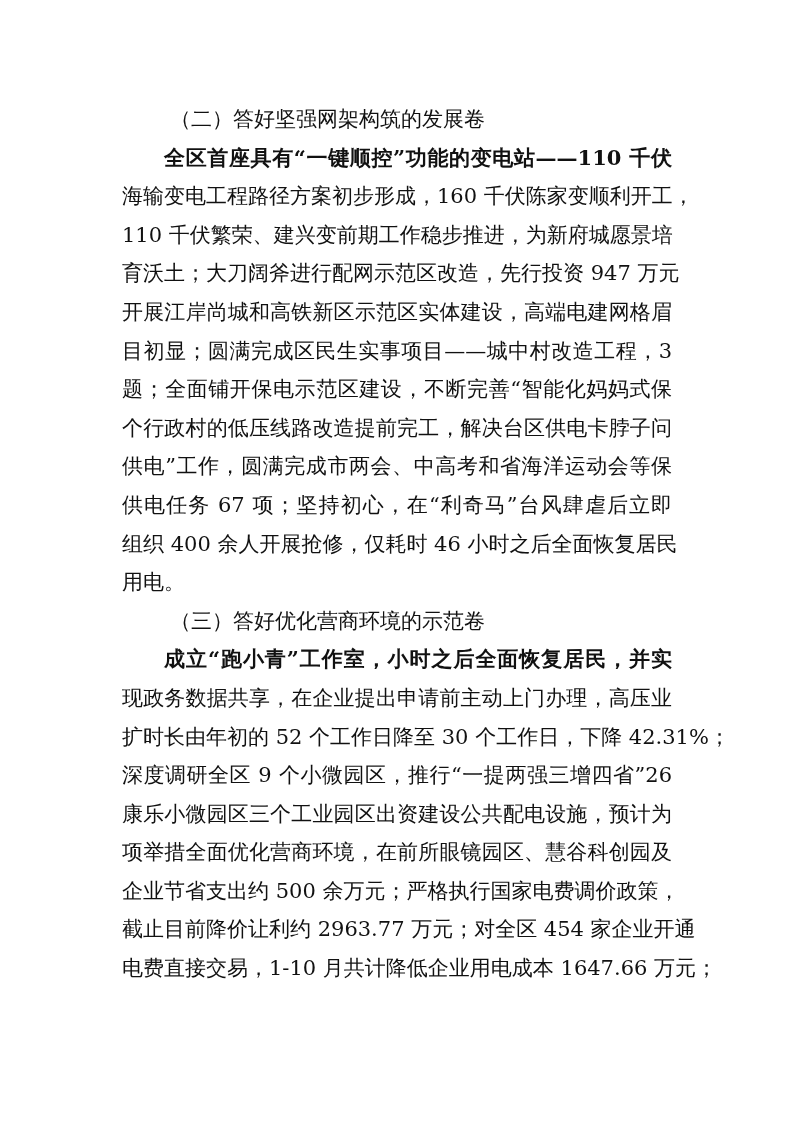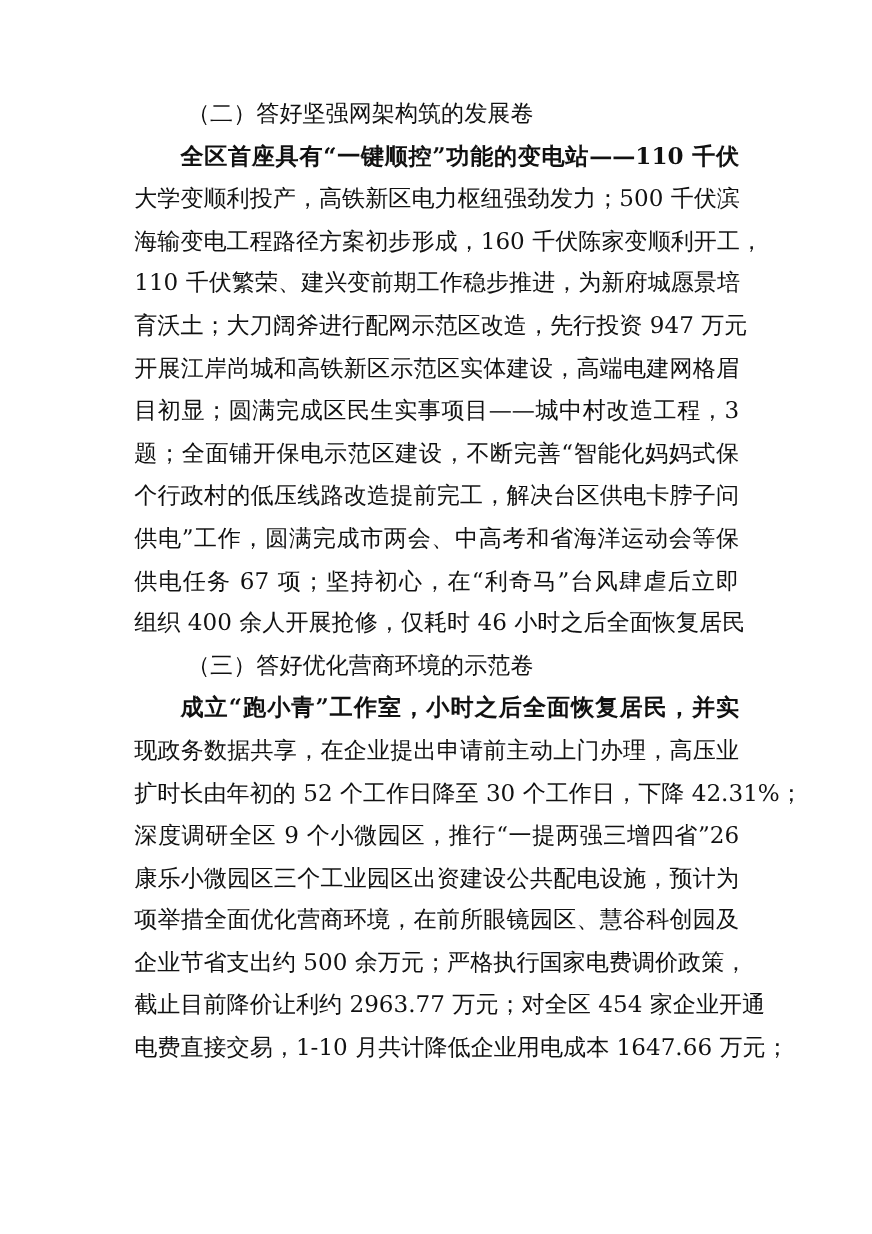--- a/index.html
+++ b/index.html
@@ -1,20 +1,20 @@
 <!DOCTYPE html>
 <html><head>
 <meta charset="utf-8">
 <style>
   html, body { margin: 0; padding: 0; background: #ffffff; }
   body { width: 793px; height: 1122px; position: relative; overflow: hidden; }
   .page {
     position: absolute;
     left: 122px;
-    top: 84px;
+    top: 100px;
     width: 550px;
     font-family: "DejaVu Serif", "Liberation Serif", serif;
     color: #111111;
     font-size: 21px;
     line-height: 38.6px;
   }
   .line {
     display: block;
     white-space: nowrap;
     text-align: justify;
@@ -25,31 +25,31 @@
   .indent { padding-left: 42px; font-weight: bold; }
   .heading { padding-left: 48px; text-align-last: left; }
 </style>
 </head>
 <body>
 
 <div class="page">
   <span class="line heading">（二）答好坚强网架构筑的发展卷</span>
   <div>
     <span class="line indent">全区首座具有“一键顺控”功能的变电站——110 千伏</span>
-    <span class="line">大学变顺利投产，高铁新区电力枢纽强劲发力；500 千伏滨</span>
     <span class="line">海输变电工程路径方案初步形成，160 千伏陈家变顺利开工，</span>
     <span class="line">110 千伏繁荣、建兴变前期工作稳步推进，为新府城愿景培</span>
     <span class="line">育沃土；大刀阔斧进行配网示范区改造，先行投资 947 万元</span>
     <span class="line">开展江岸尚城和高铁新区示范区实体建设，高端电建网格眉</span>
     <span class="line">目初显；圆满完成区民生实事项目——城中村改造工程，3</span>
     <span class="line">题；全面铺开保电示范区建设，不断完善“智能化妈妈式保</span>
     <span class="line">个行政村的低压线路改造提前完工，解决台区供电卡脖子问</span>
     <span class="line">供电”工作，圆满完成市两会、中高考和省海洋运动会等保</span>
     <span class="line">供电任务 67 项；坚持初心，在“利奇马”台风肆虐后立即</span>
     <span class="line">组织 400 余人开展抢修，仅耗时 46 小时之后全面恢复居民</span>
+    <span class="line last">用电。</span>
   </div>
   <span class="line heading">（三）答好优化营商环境的示范卷</span>
   <div>
     <span class="line indent">成立“跑小青”工作室，小时之后全面恢复居民，并实</span>
     <span class="line">现政务数据共享，在企业提出申请前主动上门办理，高压业</span>
     <span class="line">扩时长由年初的 52 个工作日降至 30 个工作日，下降 42.31%；</span>
     <span class="line">深度调研全区 9 个小微园区，推行“一提两强三增四省”26</span>
     <span class="line">康乐小微园区三个工业园区出资建设公共配电设施，预计为</span>
     <span class="line">项举措全面优化营商环境，在前所眼镜园区、慧谷科创园及</span>
     <span class="line">企业节省支出约 500 余万元；严格执行国家电费调价政策，</span>

